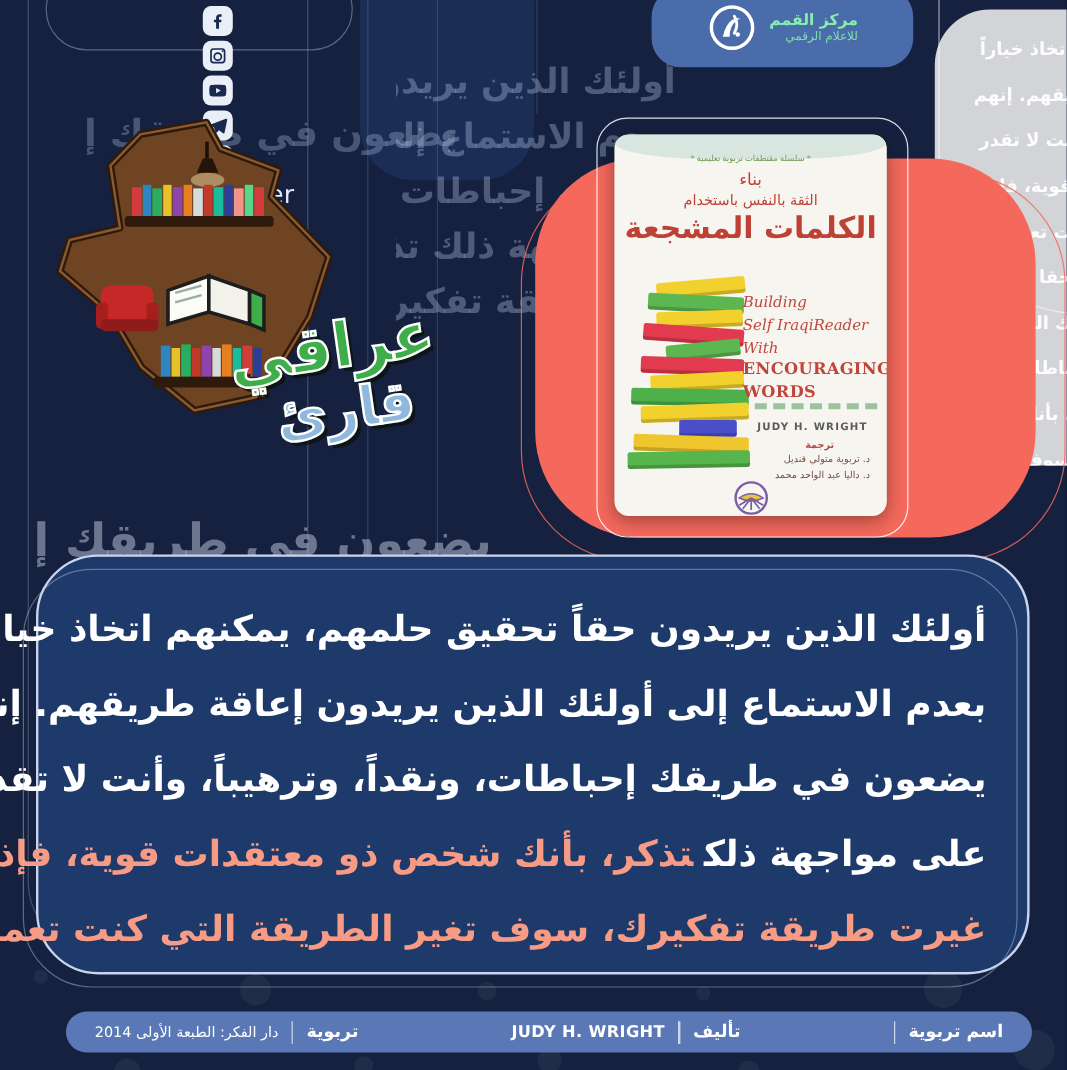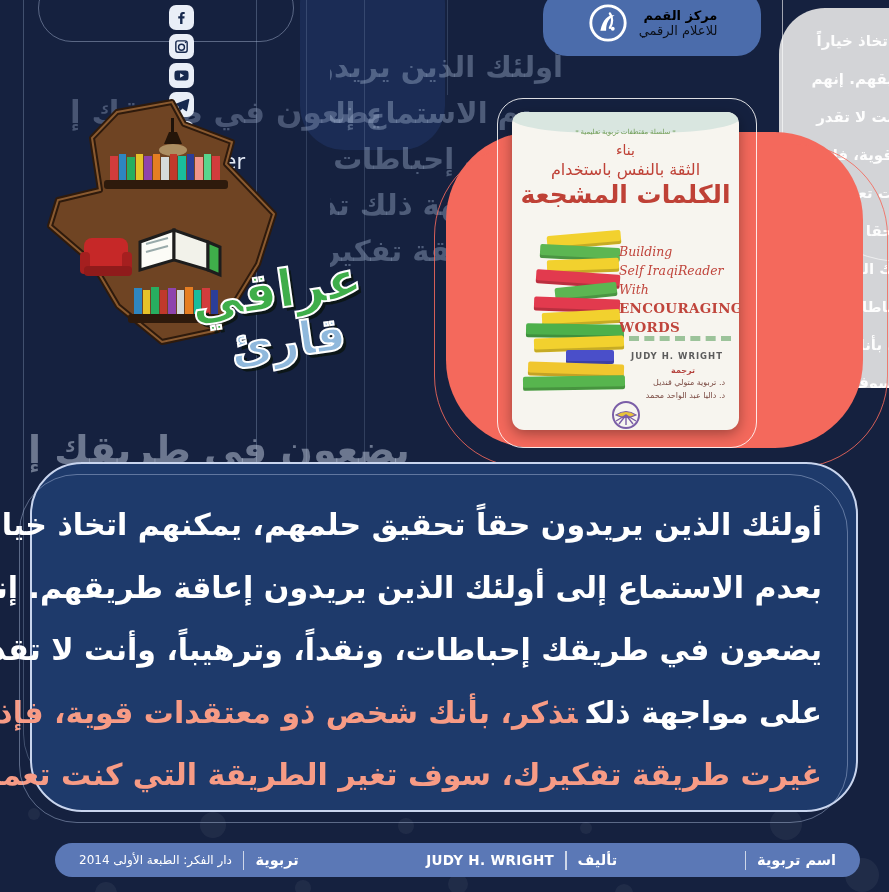--- a/index.html
+++ b/index.html
@@ -25,23 +25,23 @@
   .social{position:absolute;left:118px;top:5px;display:flex;align-items:center;gap:4px;flex-direction:column;}
   .sicon{width:25px;height:25px;border-radius:7px;background:#e9eef7;color:#17294e;
          display:flex;align-items:center;justify-content:center;}
   .sicon svg{width:17px;height:17px;fill:#17294e;}
   .handle{color:#e3eaf6;font-size:21px;margin-left:4px;letter-spacing:.2px;}
 
   
   .badge{position:absolute;left:543px;top:-10px;width:218px;height:66px;background:#4b6cab;
          border-radius:24px;display:flex;align-items:center;justify-content:center;gap:10px;}
   .badge-logo{width:42px;height:42px;}
-  .badge-txt{color:#000000;text-align:right;direction:rtl;}
+  .badge-txt{color:#86efac;text-align:right;direction:rtl;}
   .badge-title{font-size:13px;font-weight:bold;}
-  .badge-sub{font-size:13px;opacity:.85;}
+  .badge-sub{font-size:10px;opacity:.85;}
 
   
   .side-col{position:absolute;left:779px;top:8px;width:120px;height:380px;background:#d3d4d7;
             border-radius:46px 0 0 46px;overflow:hidden;direction:rtl;text-align:right;
             padding:14px 6px 0 0;box-sizing:border-box;}
   .side-col div{white-space:nowrap;color:#fdfdfd;font-size:15px;font-weight:600;
                 line-height:38px;overflow:hidden;}
   .white-arc{position:absolute;left:782px;top:-132px;width:330px;height:392px;
              border:1px solid rgba(255,255,255,.6);border-radius:120px;}
   .orange-blob{position:absolute;left:446px;top:132px;width:417px;height:316px;
@@ -58,21 +58,21 @@
 
   
   .book-outline{position:absolute;left:497px;top:98px;width:258px;height:348px;
                 border:1.5px solid rgba(255,255,255,.85);border-radius:26px;}
   .book-card{position:absolute;left:512px;top:112px;width:227px;height:318px;background:#f7f5ef;
              border-radius:12px;box-shadow:0 4px 14px rgba(0,0,0,.35);overflow:hidden;}
   .series-band{height:21px;background:#d9e6e0;border-radius:0 0 40% 40%/0 0 14px 14px;
                text-align:center;padding-top:7px;box-sizing:border-box;}
   .series-band span{font-size:7px;color:#6f9c55;direction:rtl;font-family:Liberation Serif, serif;}
   .bk-t1{margin-top:9px;text-align:center;font-size:14px;color:#bf4136;direction:rtl;}
-  .bk-t2{text-align:center;font-size:16px;color:#bf4136;direction:rtl;margin-top:2px;}
+  .bk-t2{text-align:center;font-size:12px;color:#bf4136;direction:rtl;margin-top:2px;}
   .bk-t3{text-align:center;font-size:25px;font-weight:bold;color:#bf4136;direction:rtl;margin-top:1px;}
   .stack{position:absolute;left:12px;top:122px;width:110px;display:flex;flex-direction:column;align-items:center;}
   .blk{height:14px;margin-top:-1px;border-radius:2px;box-shadow:inset 0 -3px 0 rgba(0,0,0,.18);}
   .eng{position:absolute;right:6px;top:130px;width:114px;color:#c0453c;
        font-family:"DejaVu Serif","Liberation Serif",serif;}
   .eng .it{font-style:italic;font-size:12.5px;line-height:19px;}
   .eng .bd{font-weight:bold;font-size:13.5px;line-height:19px;letter-spacing:.3px;}
   .dashes{position:absolute;right:8px;top:224px;width:102px;border-top:5px dashed #9cc39a;}
   .bk-author{position:absolute;right:16px;top:239px;font-size:8.5px;font-weight:bold;
              color:#5c5c5c;letter-spacing:1px;}

